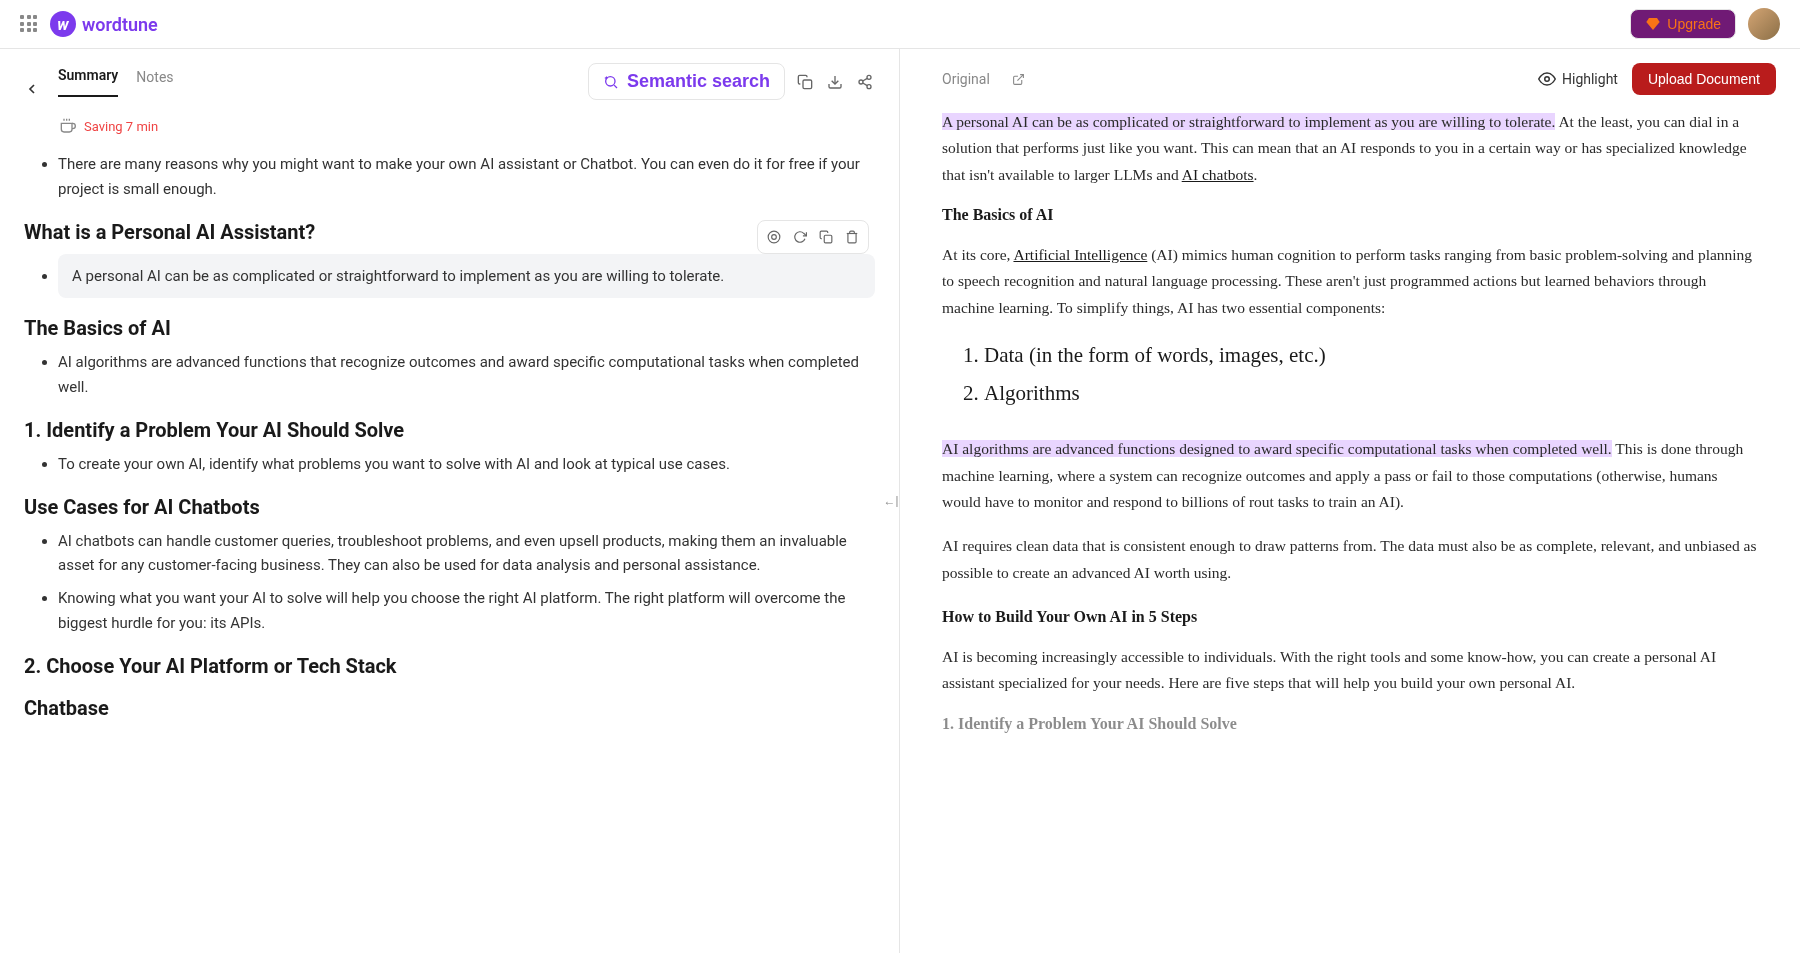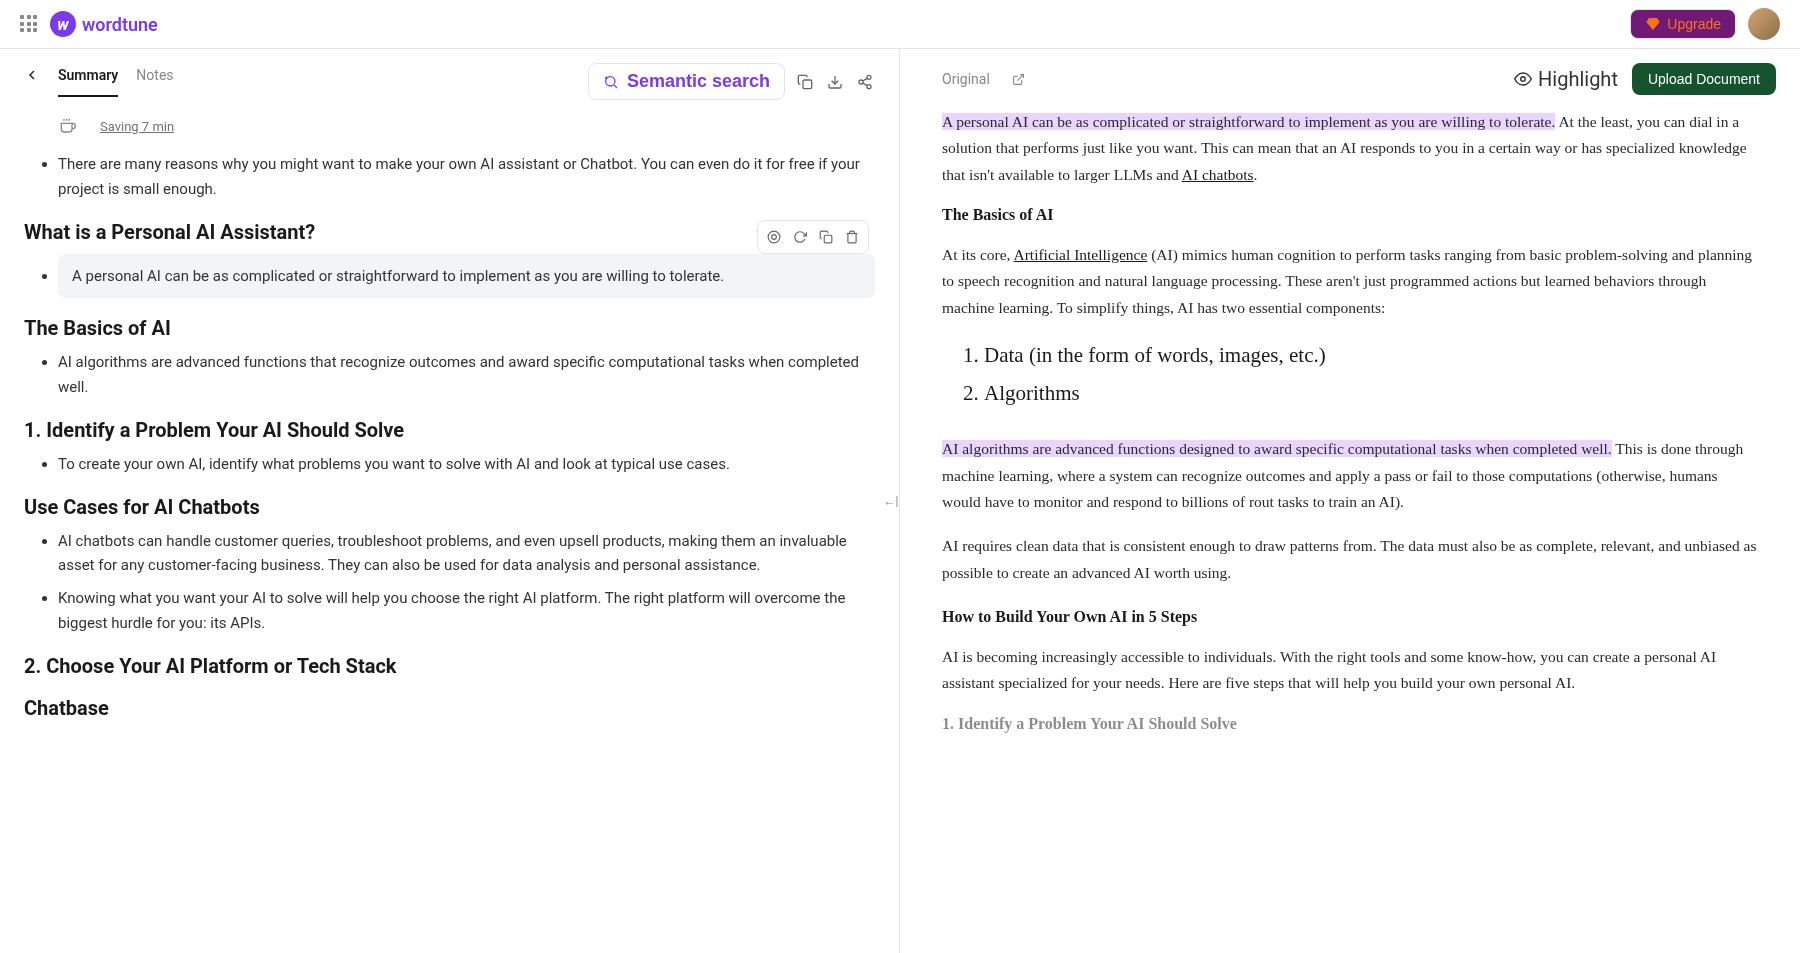--- a/index.html
+++ b/index.html
@@ -17,49 +17,49 @@
 .upgrade-btn { display: flex; align-items: center; gap: 6px; padding: 6px 14px; border: 1px solid #e5e5e5; border-radius: 8px; color: #f97316; font-weight: 500; font-size: 14px; background: #701a75; cursor: pointer; }
 .avatar { width: 32px; height: 32px; border-radius: 50%; background: linear-gradient(135deg, #d4a574, #8b6f47); }
 
 
 .main { display: flex; height: calc(100vh - 49px); }
 .left-panel { width: 50%; border-right: 1px solid #e5e5e5; display: flex; flex-direction: column; position: relative; }
 .right-panel { width: 50%; display: flex; flex-direction: column; }
 
 
 .left-toolbar { display: flex; align-items: center; justify-content: space-between; padding: 14px 24px 0 24px; }
-.tabs { display: flex; align-items: flex-start; gap: 18px; }
+.tabs { display: flex; align-items: flex-end; gap: 18px; }
 .back-icon { cursor: pointer; display: flex; }
 .tab { font-size: 14px; color: #888; cursor: pointer; padding-bottom: 12px; }
 .tab.active { color: #1a1a1a; font-weight: 600; border-bottom: 2px solid #1a1a1a; }
 .left-actions { display: flex; align-items: center; gap: 10px; }
 .semantic-btn { display: flex; align-items: center; gap: 8px; padding: 7px 14px; border: 1px solid #e5e5e5; border-radius: 8px; color: #7c3aed; font-size: 18px; cursor: pointer; background: #fff; font-weight: bold; }
 .icon-btn { width: 20px; height: 20px; display: flex; align-items: center; justify-content: center; cursor: pointer; color: #666; }
 
 
-.saving-row { display: flex; align-items: center; gap: 24px; padding: 18px 36px 10px; color: #737373; font-size: 13px; text-decoration: underline; }
+.saving-row { display: flex; align-items: center; gap: 8px; padding: 18px 36px 10px; color: #ef4444; font-size: 13px; }
 
 
 .summary-scroll { flex: 1; overflow-y: auto; padding: 0 24px 24px; }
 .summary-content h2 { font-size: 20px; font-weight: 700; margin: 18px 0 10px; }
 .summary-content ul { list-style: disc; padding-left: 34px; }
 .summary-content li { font-size: 15px; line-height: 1.65; margin: 8px 0; color: #333; }
 .highlighted-item { background: #f3f4f6; border-radius: 8px; padding: 10px 14px; margin-left: -14px; margin-right: -14px; position: relative; }
 .item-actions { position: absolute; right: 6px; top: -34px; background: #fff; border: 1px solid #e5e5e5; border-radius: 8px; display: flex; gap: 2px; padding: 4px; }
 .item-actions .ia { width: 24px; height: 24px; display: flex; align-items: center; justify-content: center; cursor: pointer; color: #666; border-radius: 4px; }
 
 
 .collapse-handle { position: absolute; right: -1px; top: 50%; transform: translateY(-50%); width: 18px; height: 24px; display: flex; align-items: center; justify-content: center; color: #888; cursor: pointer; font-size: 12px; }
 
 
 .right-toolbar { display: flex; align-items: center; justify-content: space-between; padding: 14px 24px 14px 42px; }
 .orig { display: flex; align-items: center; gap: 22px; color: #888; font-size: 14px; }
 .right-actions { display: flex; align-items: center; gap: 14px; }
-.highlight-toggle { display: flex; align-items: center; gap: 6px; font-size: 20px; color: #333; cursor: pointer; }
-.upload-btn { background: #14532d; color: #fff; padding: 8px 16px; border-radius: 8px; font-size: 14px; font-weight: 500; border: none; cursor: pointer; }
+.highlight-toggle { display: flex; align-items: center; gap: 6px; font-size: 14px; color: #333; cursor: pointer; }
+.upload-btn { background: #b91c1c; color: #fff; padding: 8px 16px; border-radius: 8px; font-size: 14px; font-weight: 500; border: none; cursor: pointer; }
 
 
 .doc-scroll { flex: 1; overflow-y: auto; padding: 0 42px 24px; font-family: Georgia, serif; }
 .doc-scroll p { font-size: 15.5px; line-height: 1.7; margin: 0 0 18px; color: #2a2a2a; }
 .doc-scroll .hl { background: #e9d5ff; }
 .doc-scroll h3 { font-size: 16px; font-weight: 700; margin: 8px 0 18px; }
 .doc-scroll h2 { font-size: 16px; font-weight: 700; margin: 22px 0 18px; }
 .doc-scroll ol { padding-left: 42px; margin-bottom: 26px; }
 .doc-scroll ol li { font-size: 21px; line-height: 1.6; margin: 4px 0; }
 .doc-scroll a { color: #1a1a1a; text-decoration: underline; }

